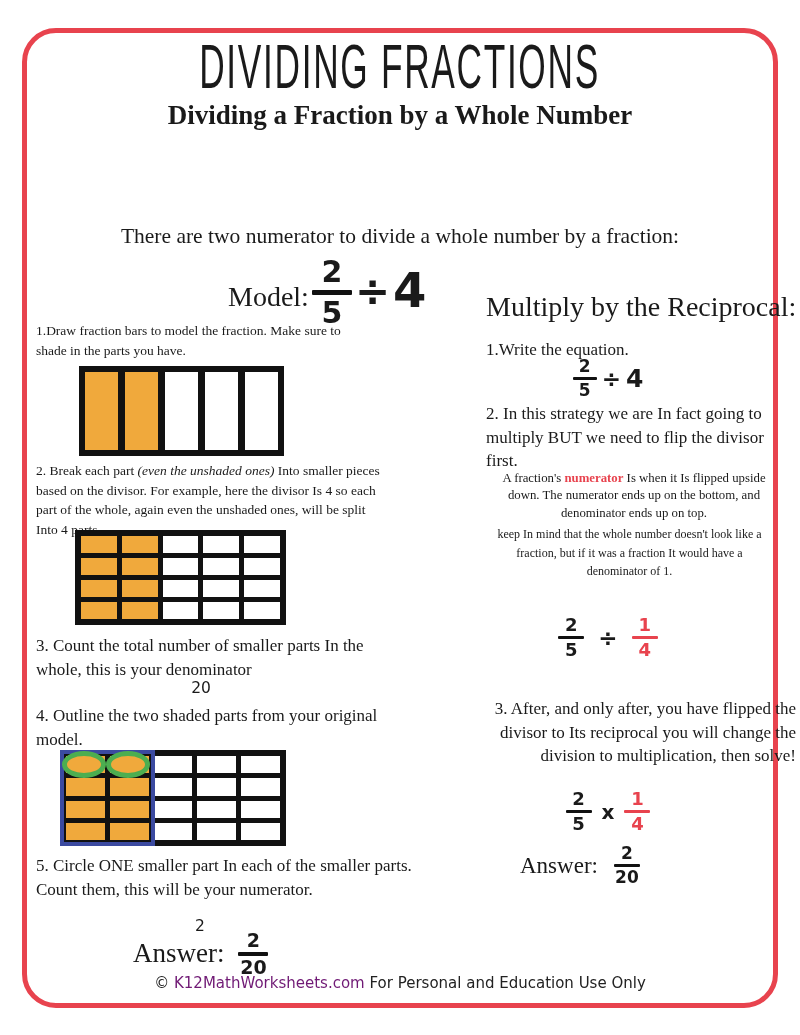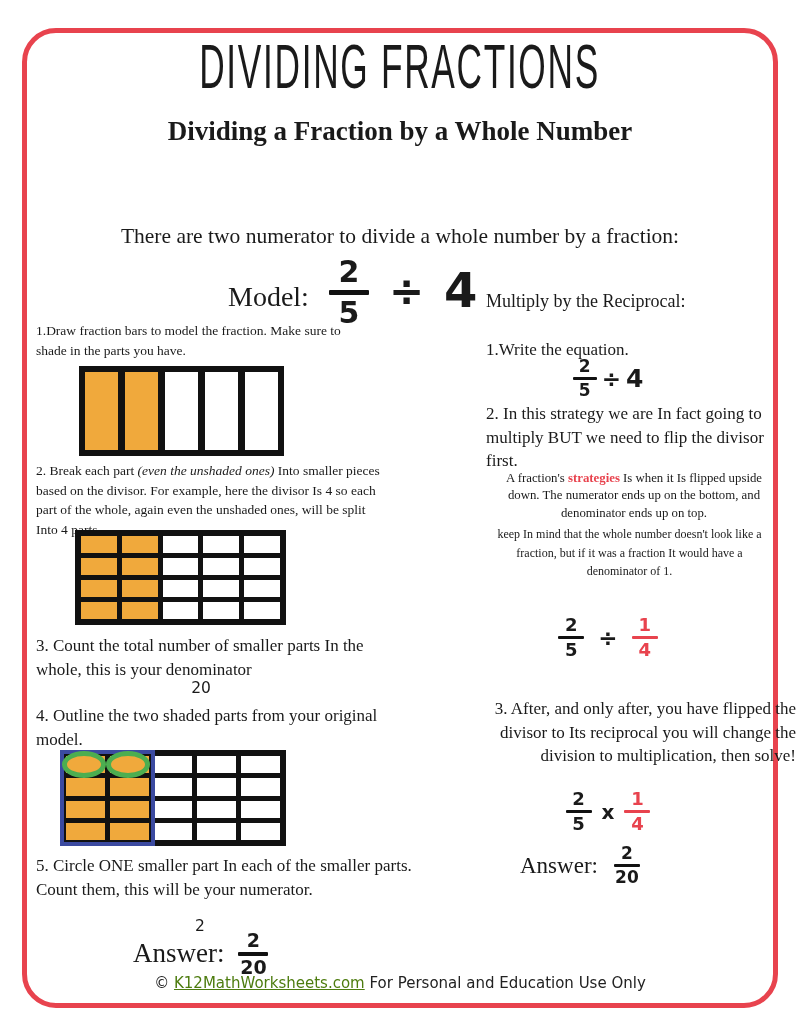--- a/index.html
+++ b/index.html
@@ -7,33 +7,33 @@
          font-family:"Liberation Serif", serif;color:#1a1a1a;}
   .frame{position:absolute;left:22px;top:28px;right:22px;bottom:27px;
          border:5px solid #e8434e;border-radius:34px;pointer-events:none;}
   .abs{position:absolute;}
   .center{text-align:center;}
 
   
   .title-wrap{left:0;top:34px;width:100%;height:66px;display:flex;align-items:center;justify-content:center;}
   .title{font-family:"Liberation Sans", sans-serif;font-weight:400;font-size:42px;letter-spacing:2px;
          transform:scale(0.84,1.5);white-space:nowrap;}
-  .subtitle{left:0;top:100px;width:100%;font-weight:bold;font-size:27px;margin-top:16px;}
+  .subtitle{left:0;top:100px;width:100%;font-weight:bold;font-size:27px;}
   .intro{left:70px;top:154px;width:660px;font-size:23px;line-height:34px;}
   .strategies{left:0;top:224px;width:100%;font-size:21.5px;}
 
   
   .frac{display:inline-flex;flex-direction:column;align-items:center;line-height:1;
         font-family:"DejaVu Sans", sans-serif;font-weight:600;}
   .frac .fbar{background:#111;width:100%;border-radius:1px;}
   .frac.red{color:#e8434e;}
   .frac.red .fbar{background:#e8434e;}
 
   
-  .model-eq{left:228px;top:252px;height:80px;display:flex;align-items:center;gap:20px;}
+  .model-eq{left:228px;top:252px;height:80px;display:flex;align-items:center;gap:3px;}
   .model-eq .mlabel{font-size:28px;margin-top:10px;}
   .frac-big{font-size:30px;}
   .frac-big .fbar{height:5px;min-width:40px;margin:3px 0;}
   .op-big{font-family:"DejaVu Sans", sans-serif;font-weight:bold;font-size:42px;margin-top:-2px;}
   .whole-big{font-family:"DejaVu Sans", sans-serif;font-weight:600;font-size:48px;margin-top:-4px;}
 
   
   .small-step{font-size:13.5px;line-height:19.5px;}
   .big-step{font-size:17px;line-height:23.5px;}
   .count{font-family:"DejaVu Sans", sans-serif;font-size:15.5px;}
@@ -54,21 +54,21 @@
            box-sizing:border-box;pointer-events:none;}
   .gc1{left:2px;top:1px;} .gc2{left:46px;top:1px;}
 
   
   .answer-row{display:flex;align-items:center;gap:14px;}
   .answer-label{font-size:27px;}
   .frac-ans{font-size:19px;}
   .frac-ans .fbar{height:3.5px;min-width:30px;margin:2px 0;}
 
   
-  .rheading{left:486px;top:291px;font-size:18px;white-space:nowrap;}
+  .rheading{left:486px;top:291px;font-size:28px;white-space:nowrap;}
   .req{display:flex;align-items:center;justify-content:center;}
   .eq1{left:483px;top:358px;width:250px;gap:5px;}
   .frac-sm{font-size:17px;}
   .frac-sm .fbar{height:3px;min-width:24px;margin:2px 0;}
   .op-sm{font-family:"DejaVu Sans", sans-serif;font-weight:bold;font-size:23px;}
   .whole-sm{font-family:"DejaVu Sans", sans-serif;font-weight:600;font-size:25px;}
   .note{font-size:12.8px;line-height:17.3px;}
   .note .hl{color:#e8434e;font-weight:bold;}
   .keep{font-size:12px;line-height:18.5px;}
   .eq2{left:483px;top:616px;width:250px;gap:14px;}
@@ -76,21 +76,21 @@
   .frac-md .fbar{height:3px;min-width:26px;margin:2px 0;}
   .eq3{left:483px;top:790px;width:250px;gap:10px;}
   .xop{font-family:"DejaVu Sans", sans-serif;font-weight:bold;font-size:20px;}
   .ranswer{left:520px;top:845px;gap:16px;display:flex;align-items:center;}
   .ranswer .answer-label{font-size:23px;}
   .frac-ra{font-size:17px;}
   .frac-ra .fbar{height:3px;min-width:26px;margin:2px 0;}
 
   
   .footer{left:0;top:974px;width:100%;font-family:"DejaVu Sans", sans-serif;font-size:15px;color:#222;}
-  .footer .link{text-decoration:underline;color:#4d7c0f;cursor:pointer;}
+  .footer .link{color:#701a75;cursor:pointer;}
 </style>
 </head>
 <body>
 
 <div class="sheet">
   <div class="frame"></div>
 
   <div class="abs title-wrap">
     <div class="title">DIVIDING FRACTIONS</div>
   </div>
@@ -198,21 +198,21 @@
       <span class="fbar"></span>
       <span>5</span>
     </span>
     <span class="op-sm">÷</span>
     <span class="whole-sm">4</span>
   </div>
 
   <div class="abs big-step" style="left:486px;top:402px;width:310px;">2. In this strategy we are In fact going to multiply BUT we need to flip the divisor first.</div>
 
   <div class="abs note center" style="left:494px;top:470px;width:280px;">
-    <span>A fraction's </span><span class="hl">strategies</span><span> Is when it Is flipped upside down. The numerator ends up on the bottom, and denominator ends up on top.</span>
+    <span>A fraction's </span><span class="hl">numerator</span><span> Is when it Is flipped upside down. The numerator ends up on the bottom, and denominator ends up on top.</span>
   </div>
 
   <div class="abs keep center" style="left:497px;top:525px;width:265px;">keep In mind that the whole number doesn't look like a fraction, but if it was a fraction It would have a denominator of 1.</div>
 
   <div class="abs req eq2">
     <span class="frac frac-md">
       <span>2</span>
       <span class="fbar"></span>
       <span>5</span>
     </span>

